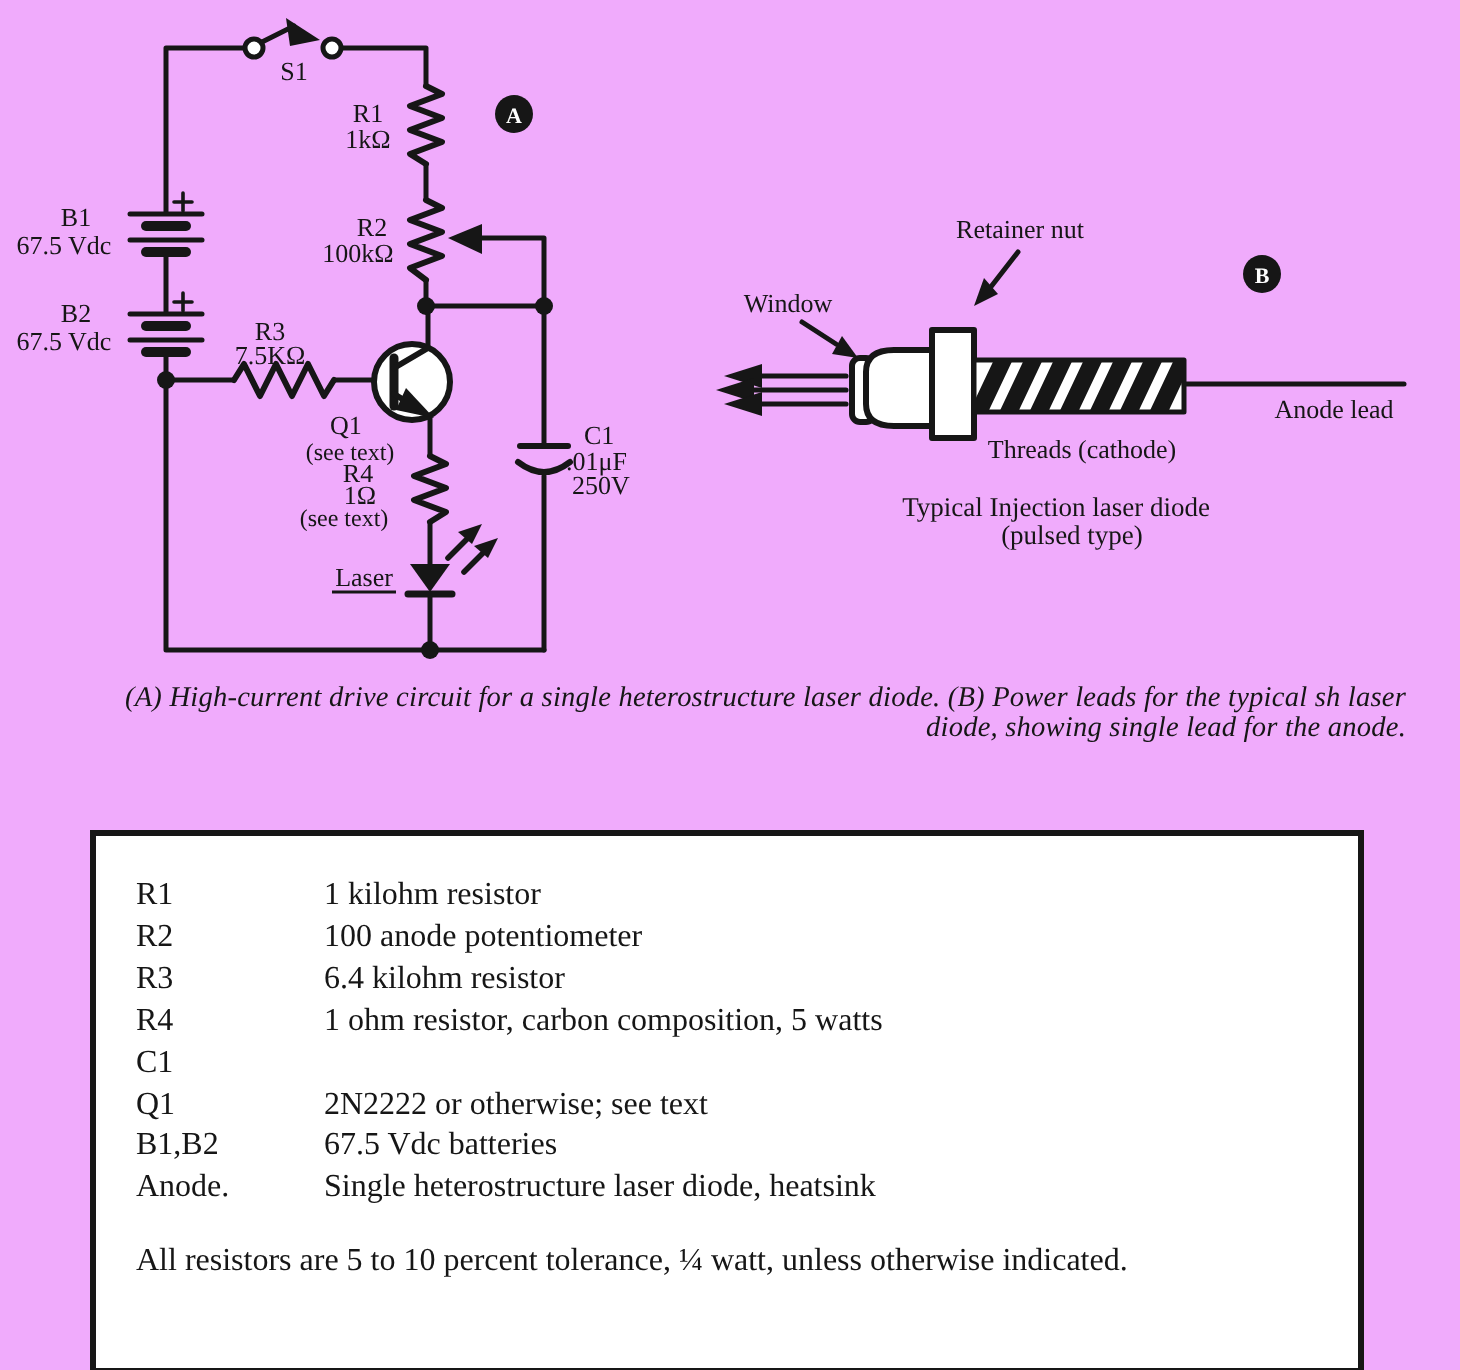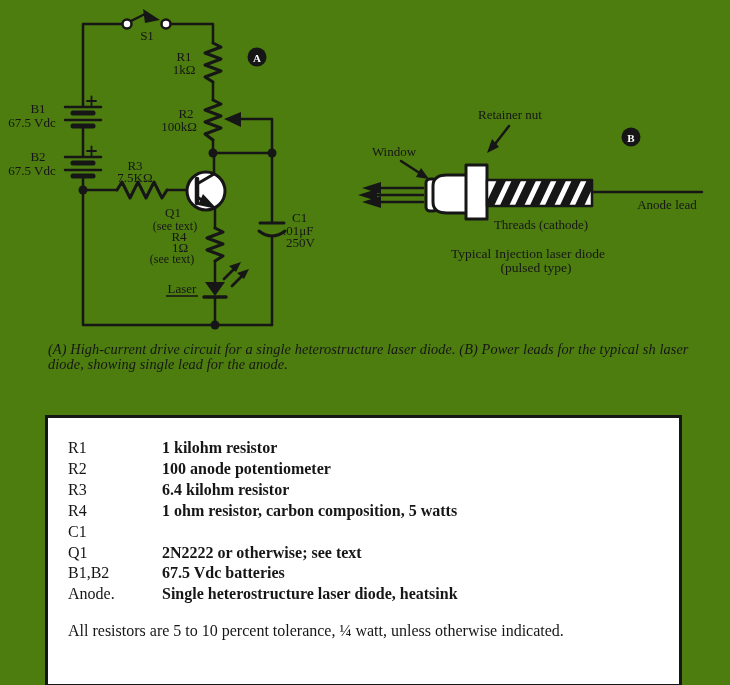--- a/index.html
+++ b/index.html
@@ -1,36 +1,36 @@
 <!DOCTYPE html>
 <html><head>
 <meta charset="utf-8">
 <style>
   html,body{margin:0;padding:0;background:#ffffff;}
   .page{
-    position:relative;width:730px;height:685px;background:#4d7c0f;
+    position:relative;width:730px;height:685px;background:#f0abfc;
     font-family:"Liberation Serif",serif;color:#161616;overflow:hidden;
   }
   svg text{font-family:"Liberation Serif",serif;fill:#161616;}
   .lbl{font-size:13px;}
   .lbl-sm{font-size:12px;}
   .badge-txt{font-size:11px;font-weight:bold;fill:#ffffff;}
   .fig-cap{font-size:13.5px;}
   .caption{
     position:absolute;left:48px;top:342px;width:655px;
-    font-style:italic;font-size:14.3px;line-height:15.2px;letter-spacing:0.1px;
+    font-style:italic;font-size:14.3px;line-height:15.2px;letter-spacing:0.1px;text-align:right;
   }
   .parts-box{
     position:absolute;left:45px;top:415px;width:611px;height:246px;
     border:3px solid #161616;background:#ffffff;
     padding:20px 0 0 20px;font-size:16px;line-height:20.9px;
   }
   .prow{display:flex;}
   .pref{width:94px;flex:0 0 94px;}
-  .pdesc{flex:1;font-weight:bold;}
+  .pdesc{flex:1;}
   .pnote{margin-top:16px;padding-right:4px;}
 </style>
 </head>
 <body>
 
 <div class="page">
 
   <svg width="730" height="340" viewBox="0 0 730 340">
 
     <g stroke="#161616" stroke-width="2.5" fill="none" stroke-linecap="round" stroke-linejoin="round">

